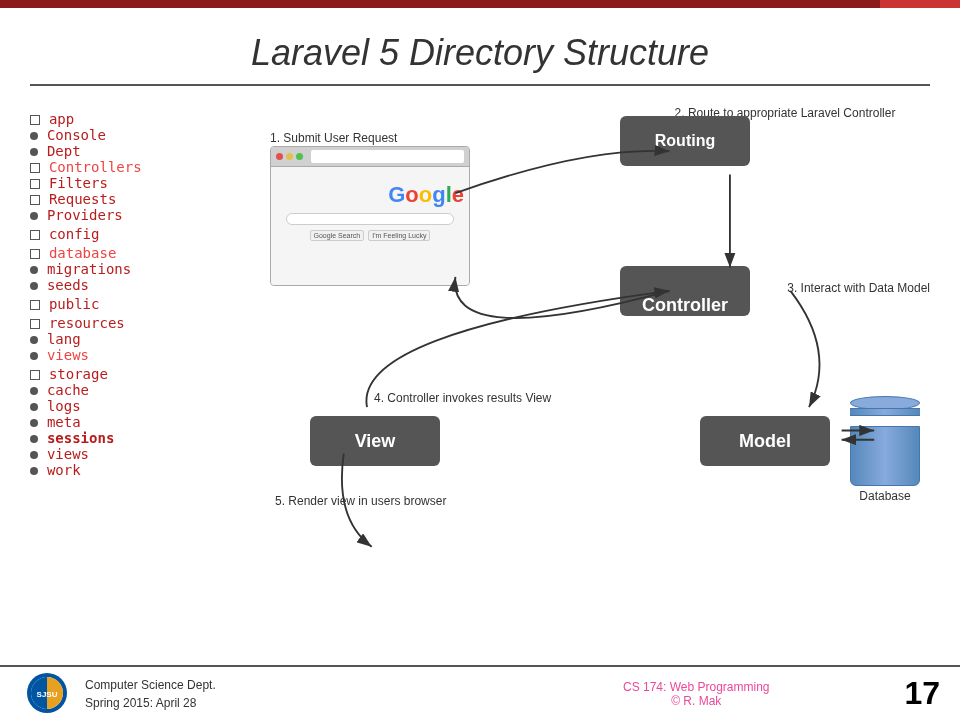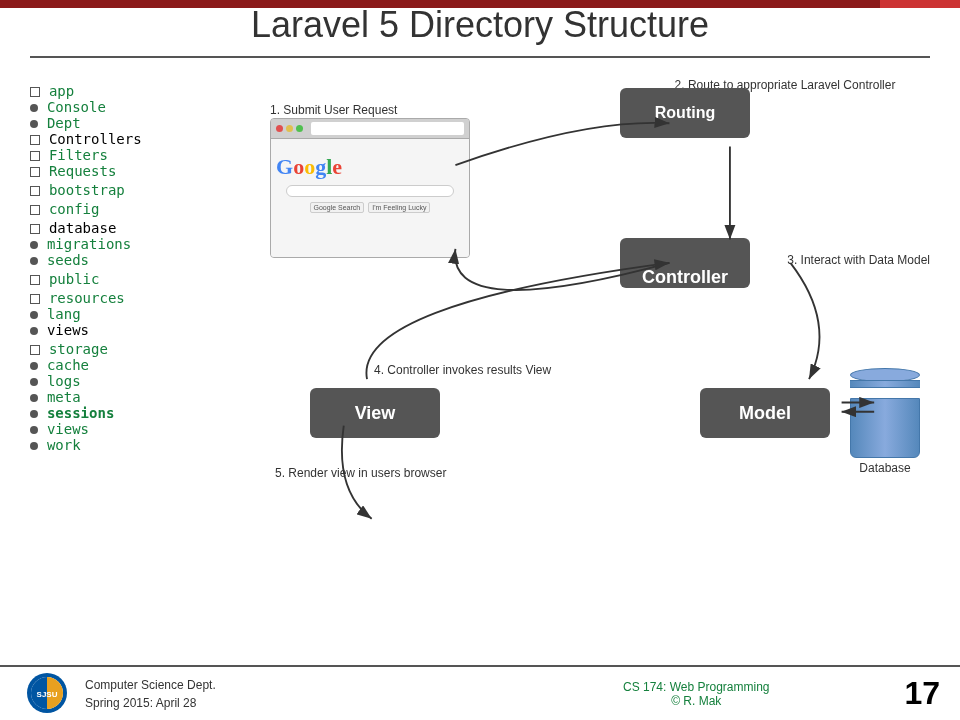--- a/index.html
+++ b/index.html
@@ -26,22 +26,23 @@
       height: 8px;
       background: #cc3333;
     }
 
     
     .page-title {
       text-align: center;
       font-size: 36px;
       font-weight: normal;
       color: #333;
-      padding-top: 4px;
+      padding-top: 32px;
       padding-bottom: 10px;
+      font-style: italic;
     }
 
     
     .divider {
       border: none;
       border-top: 2px solid #555;
       margin: 0 30px 10px 30px;
     }
 
     
@@ -85,24 +86,24 @@
       background: #555;
       border-radius: 50%;
       margin-right: 5px;
       vertical-align: middle;
       flex-shrink: 0;
     }
 
     .item-label {
       font-family: monospace;
       font-size: 14px;
-      color: #15803d;
-    }
-
-    .item-label.blue { color: #000000; margin-top: 35px; }
+      color: #b91c1c;
+    }
+
+    .item-label.blue { color: #ef4444; margin-top: 35px; }
     .item-label.bold { font-weight: bold; }
 
     .sub-list {
       padding-left: 22px;
       list-style: none;
     }
 
     .sub-sub-list {
       padding-left: 22px;
       list-style: none;
@@ -155,23 +156,23 @@
     .browser-content {
       padding: 5px;
       font-size: 9px;
       color: #555;
       height: 120px;
       background: #f5f5f5;
     }
     .google-logo {
       font-size: 22px;
       font-weight: bold;
-      text-align: left;
+      text-align: right;
       margin: 10px 0 5px 0;
-      font-family: Liberation Serif, serif;
+      font-family: Liberation Sans, sans-serif;
     }
     .g-blue { color: #4285F4; }
     .g-red { color: #EA4335; }
     .g-yellow { color: #FBBC04; }
     .g-green { color: #34A853; }
     .browser-search-bar {
       background: #fff;
       border: 1px solid #ccc;
       border-radius: 20px;
       height: 12px;
@@ -341,21 +342,21 @@
       flex-shrink: 0;
     }
     .footer-left {
       font-size: 12px;
       color: #333;
       line-height: 1.5;
       flex: 1;
     }
     .footer-center {
       font-size: 12px;
-      color: #15803d;
+      color: #ec4899;
       text-align: center;
       flex: 1;
     }
     .footer-right {
       font-size: 32px;
       font-weight: bold;
       color: #000000;
       text-align: right;
       flex: 0 0 40px;
     }
@@ -395,27 +396,27 @@
               <li>
                 <span class="item-box"></span>
                 <span class="item-label">Filters</span>
               </li>
               <li>
                 <span class="item-box"></span>
                 <span class="item-label">Requests</span>
               </li>
             </ul>
           </li>
+          <li>
+            <span class="item-bullet"></span>
+            <span class="item-label">Providers</span>
+          </li>
         </ul>
       </li>
 
-      <li>
-        <span class="item-box"></span>
-        <span class="item-label">bootstrap</span>
-      </li>
 
       <li>
         <span class="item-box"></span>
         <span class="item-label">config</span>
       </li>
 
       <li>
         <span class="item-box"></span>
         <span class="item-label blue">database</span>
         <ul class="sub-list">

